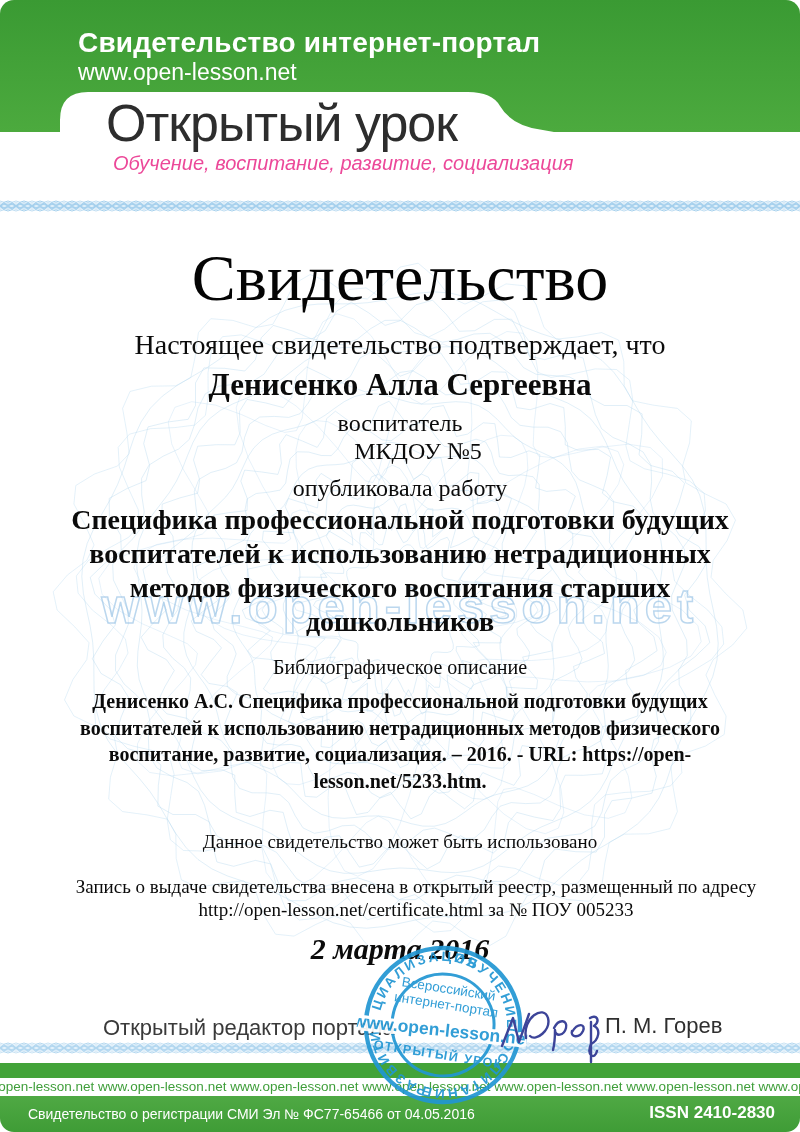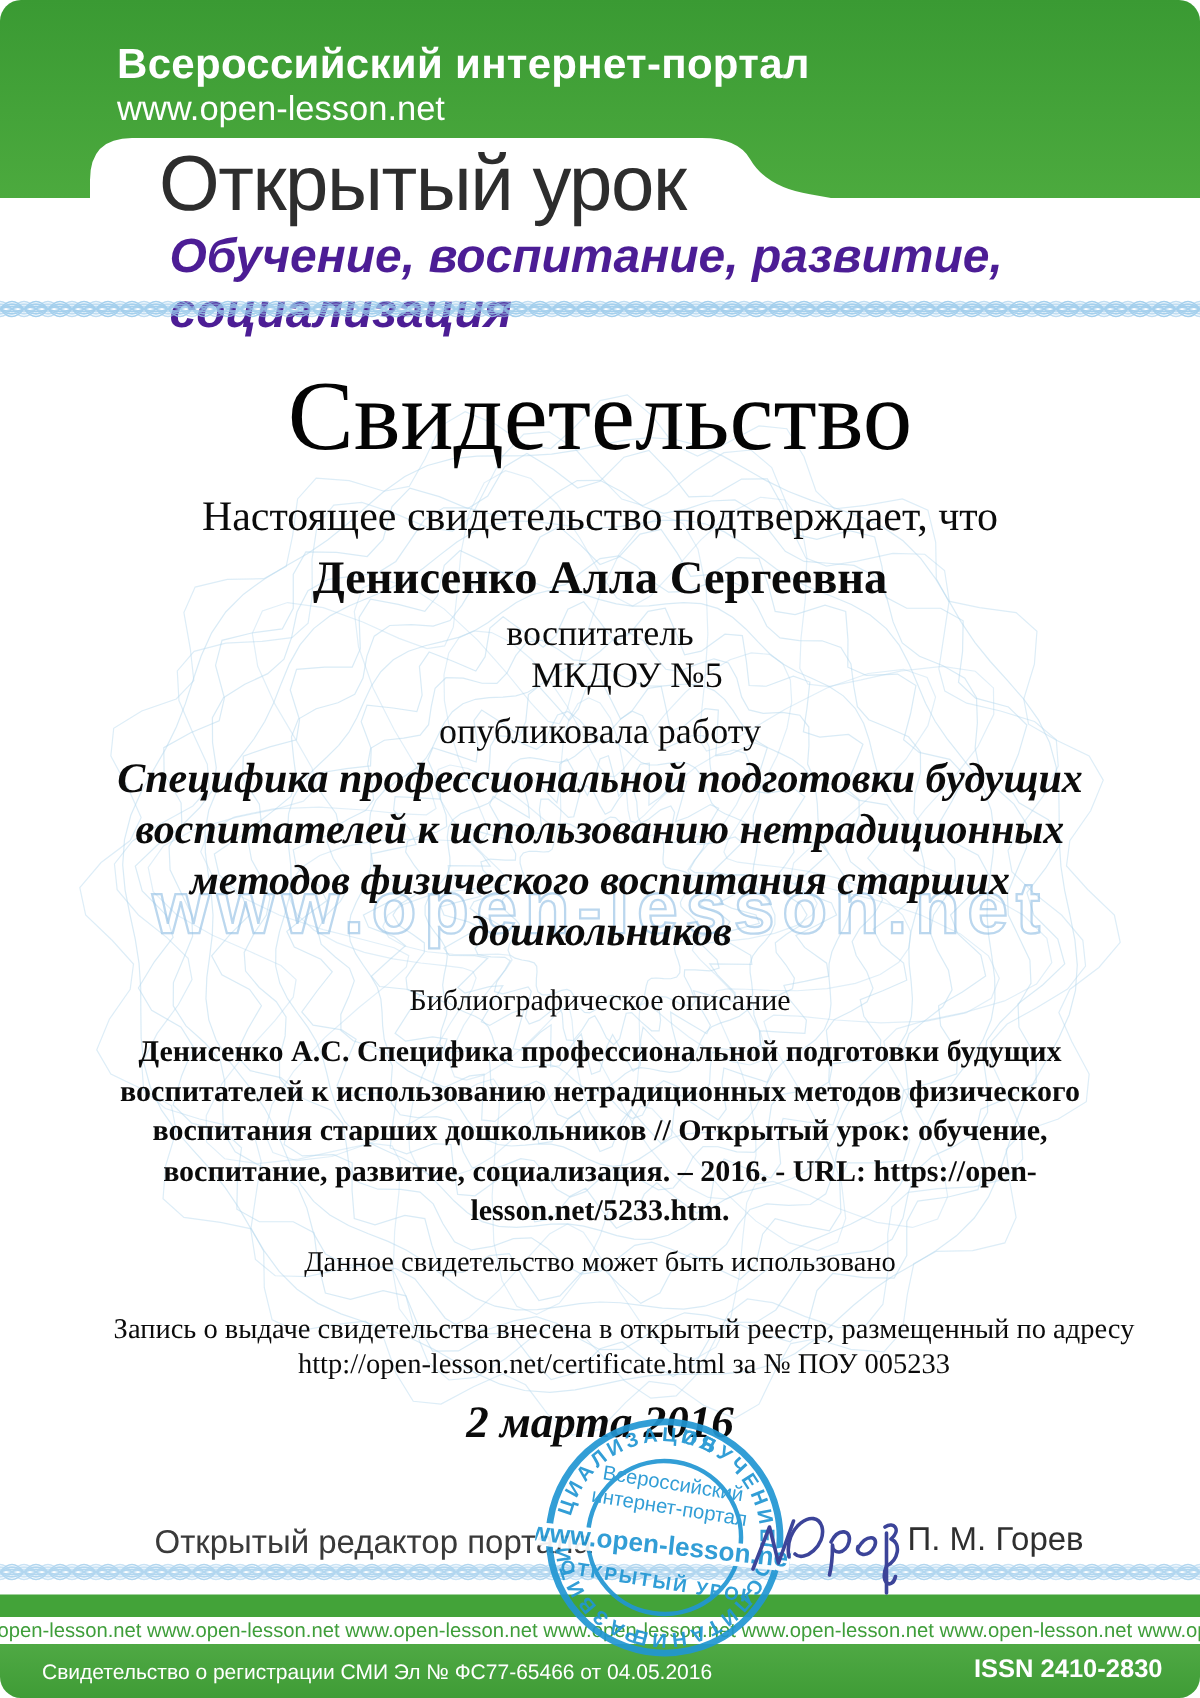--- a/index.html
+++ b/index.html
@@ -8,36 +8,36 @@
     background:#ffffff;overflow:hidden;border-radius:14px;
     font-family:"Liberation Sans",sans-serif;
   }
   .abs{position:absolute;}
   .ctr{left:0;right:0;text-align:center;white-space:nowrap;}
   
   .hdr-svg{left:0;top:0;}
   .portal-title{left:78px;top:27px;color:#ffffff;font-size:28px;font-weight:bold;letter-spacing:.2px;}
   .portal-url{left:78px;top:59px;color:#ffffff;font-size:23px;}
   .site-logo{left:106px;top:96px;color:#2d2d2d;font-size:52px;font-weight:500;letter-spacing:-1px;line-height:54px;}
-  .site-tagline{left:113px;top:152px;color:#4c1d95;font-size:32px;font-style:italic;font-weight:700;}
+  .site-tagline{left:113px;top:152px;color:#ec4899;font-size:20px;font-style:italic;font-weight:400;}
   
   .band-top{left:0;top:194px;}
   .band-bottom{left:0;top:1036px;z-index:1;}
   .rosette-clip{left:0;top:218px;width:800px;height:816px;overflow:hidden;z-index:0;}
   .watermark{top:578px;font-size:49px;font-weight:bold;letter-spacing:5px;
     color:transparent;-webkit-text-stroke:1.5px rgba(142,188,226,.6);z-index:1;}
   
   .serif{font-family:"Liberation Serif","DejaVu Serif",serif;color:#0b0b0b;z-index:2;}
   .cert-title{top:242px;font-size:66px;font-weight:normal;line-height:72px;color:#040404;}
   .intro{top:330px;font-size:28px;line-height:30px;}
   .name{top:366px;font-size:31px;font-weight:bold;line-height:38px;}
   .pos{top:409px;font-size:24px;line-height:28px;}
   .org{top:437px;font-size:24px;line-height:28px;padding-left:36px;}
   .action{top:474px;font-size:24px;line-height:28px;}
-  .work-title{top:503px;font-size:28px;font-weight:bold;line-height:34px;font-style:italic;}
+  .work-title{top:503px;font-size:28px;font-weight:bold;line-height:34px;}
   .biblio{top:654px;font-size:20px;line-height:26px;}
   .citation{top:688px;font-size:20px;font-weight:bold;line-height:26.5px;}
   .small-note{font-size:19px;line-height:22.5px;}
   .usage{top:831px;}
   .registry{top:876px;padding-left:32px;}
   .date{top:930px;font-size:30px;font-style:italic;font-weight:600;line-height:38px;}
   
   .editor-role{left:103px;top:1015px;font-size:22px;color:#3a3a3a;z-index:2;}
   .editor-name{left:605px;top:1013px;font-size:22px;color:#2f2f2f;z-index:6;}
   .stamp{left:358px;top:940px;z-index:5;transform:rotate(9deg);}
@@ -60,21 +60,21 @@
   <svg class="abs hdr-svg" width="800" height="132" viewBox="0 0 800 132">
     <defs>
       <linearGradient id="hg" x1="0" y1="0" x2="0" y2="1">
         <stop offset="0" stop-color="#3a9a33"></stop>
           <stop offset="1" stop-color="#4caa3e"></stop>
       </linearGradient>
     </defs>
     <rect x="0" y="0" width="800" height="132" fill="url(#hg)"></rect>
     <path d="M 60,132 L 60,120 Q 60,92 88,92 L 468,92 Q 492,92 500,106 Q 511,125 540,129.5 L 554,132 Z" fill="#ffffff"></path>
   </svg>
-  <div class="abs portal-title">Всероссийский интернет-портал</div>
+  <div class="abs portal-title">Свидетельство интернет-портал</div>
   <div class="abs portal-url">www.open-lesson.net</div>
   <div class="abs site-logo">Открытый урок</div>
   <div class="abs site-tagline">Обучение, воспитание, развитие, социализация</div>
 
   <svg class="abs band-top" width="800" height="24" viewBox="0 0 800 24" preserveAspectRatio="none">
     <g id="lattice" fill="none" stroke="#96c8ea" stroke-width="1" opacity="0.85">
         <path d="M0,12 Q8,22 16,12 Q24,2 32,12 Q40,22 48,12 Q56,2 64,12 Q72,22 80,12 Q88,2 96,12 Q104,22 112,12 Q120,2 128,12 Q136,22 144,12 Q152,2 160,12 Q168,22 176,12 Q184,2 192,12 Q200,22 208,12 Q216,2 224,12 Q232,22 240,12 Q248,2 256,12 Q264,22 272,12 Q280,2 288,12 Q296,22 304,12 Q312,2 320,12 Q328,22 336,12 Q344,2 352,12 Q360,22 368,12 Q376,2 384,12 Q392,22 400,12 Q408,2 416,12 Q424,22 432,12 Q440,2 448,12 Q456,22 464,12 Q472,2 480,12 Q488,22 496,12 Q504,2 512,12 Q520,22 528,12 Q536,2 544,12 Q552,22 560,12 Q568,2 576,12 Q584,22 592,12 Q600,2 608,12 Q616,22 624,12 Q632,2 640,12 Q648,22 656,12 Q664,2 672,12 Q680,22 688,12 Q696,2 704,12 Q712,22 720,12 Q728,2 736,12 Q744,22 752,12 Q760,2 768,12 Q776,22 784,12 Q792,2 800,12 Q808,22 816,12"></path>
         <path d="M0,12 Q8,2 16,12 Q24,22 32,12 Q40,2 48,12 Q56,22 64,12 Q72,2 80,12 Q88,22 96,12 Q104,2 112,12 Q120,22 128,12 Q136,2 144,12 Q152,22 160,12 Q168,2 176,12 Q184,22 192,12 Q200,2 208,12 Q216,22 224,12 Q232,2 240,12 Q248,22 256,12 Q264,2 272,12 Q280,22 288,12 Q296,2 304,12 Q312,22 320,12 Q328,2 336,12 Q344,22 352,12 Q360,2 368,12 Q376,22 384,12 Q392,2 400,12 Q408,22 416,12 Q424,2 432,12 Q440,22 448,12 Q456,2 464,12 Q472,22 480,12 Q488,2 496,12 Q504,22 512,12 Q520,2 528,12 Q536,22 544,12 Q552,2 560,12 Q568,22 576,12 Q584,2 592,12 Q600,22 608,12 Q616,2 624,12 Q632,22 640,12 Q648,2 656,12 Q664,22 672,12 Q680,2 688,12 Q696,22 704,12 Q712,2 720,12 Q728,22 736,12 Q744,2 752,12 Q760,22 768,12 Q776,2 784,12 Q792,22 800,12 Q808,2 816,12"></path>
         <path d="M-8,12 Q0,22 8,12 Q16,2 24,12 Q32,22 40,12 Q48,2 56,12 Q64,22 72,12 Q80,2 88,12 Q96,22 104,12 Q112,2 120,12 Q128,22 136,12 Q144,2 152,12 Q160,22 168,12 Q176,2 184,12 Q192,22 200,12 Q208,2 216,12 Q224,22 232,12 Q240,2 248,12 Q256,22 264,12 Q272,2 280,12 Q288,22 296,12 Q304,2 312,12 Q320,22 328,12 Q336,2 344,12 Q352,22 360,12 Q368,2 376,12 Q384,22 392,12 Q400,2 408,12 Q416,22 424,12 Q432,2 440,12 Q448,22 456,12 Q464,2 472,12 Q480,22 488,12 Q496,2 504,12 Q512,22 520,12 Q528,2 536,12 Q544,22 552,12 Q560,2 568,12 Q576,22 584,12 Q592,2 600,12 Q608,22 616,12 Q624,2 632,12 Q640,22 648,12 Q656,2 664,12 Q672,22 680,12 Q688,2 696,12 Q704,22 712,12 Q720,2 728,12 Q736,22 744,12 Q752,2 760,12 Q768,22 776,12 Q784,2 792,12 Q800,22 808,12 Q816,2 824,12" opacity="0.7"></path>
         <path d="M-8,12 Q0,2 8,12 Q16,22 24,12 Q32,2 40,12 Q48,22 56,12 Q64,2 72,12 Q80,22 88,12 Q96,2 104,12 Q112,22 120,12 Q128,2 136,12 Q144,22 152,12 Q160,2 168,12 Q176,22 184,12 Q192,2 200,12 Q208,22 216,12 Q224,2 232,12 Q240,22 248,12 Q256,2 264,12 Q272,22 280,12 Q288,2 296,12 Q304,22 312,12 Q320,2 328,12 Q336,22 344,12 Q352,2 360,12 Q368,22 376,12 Q384,2 392,12 Q400,22 408,12 Q416,2 424,12 Q432,22 440,12 Q448,2 456,12 Q464,22 472,12 Q480,2 488,12 Q496,22 504,12 Q512,2 520,12 Q528,22 536,12 Q544,2 552,12 Q560,22 568,12 Q576,2 584,12 Q592,22 600,12 Q608,2 616,12 Q624,22 632,12 Q640,2 648,12 Q656,22 664,12 Q672,2 680,12 Q688,22 696,12 Q704,2 712,12 Q720,22 728,12 Q736,2 744,12 Q752,22 760,12 Q768,2 776,12 Q784,22 792,12 Q800,2 808,12 Q816,22 824,12" opacity="0.7"></path>
@@ -129,21 +129,20 @@
     <div>воспитателей к использованию нетрадиционных</div>
     <div>методов физического воспитания старших</div>
     <div>дошкольников</div>
   </div>
 
   <div class="abs ctr serif biblio">Библиографическое описание</div>
 
   <div class="abs ctr serif citation">
     <div>Денисенко А.С. Специфика профессиональной подготовки будущих</div>
     <div>воспитателей к использованию нетрадиционных методов физического</div>
-    <div>воспитания старших дошкольников // Открытый урок: обучение,</div>
     <div>воспитание, развитие, социализация. – 2016. - URL: https://open-</div>
     <div>lesson.net/5233.htm.</div>
   </div>
 
   <div class="abs ctr serif small-note usage">
     <div>Данное свидетельство может быть использовано</div>
   </div>
   <div class="abs ctr serif small-note registry">
     <div>Запись о выдаче свидетельства внесена в открытый реестр, размещенный по адресу</div>
     <div>http://open-lesson.net/certificate.html за № ПОУ 005233</div>

